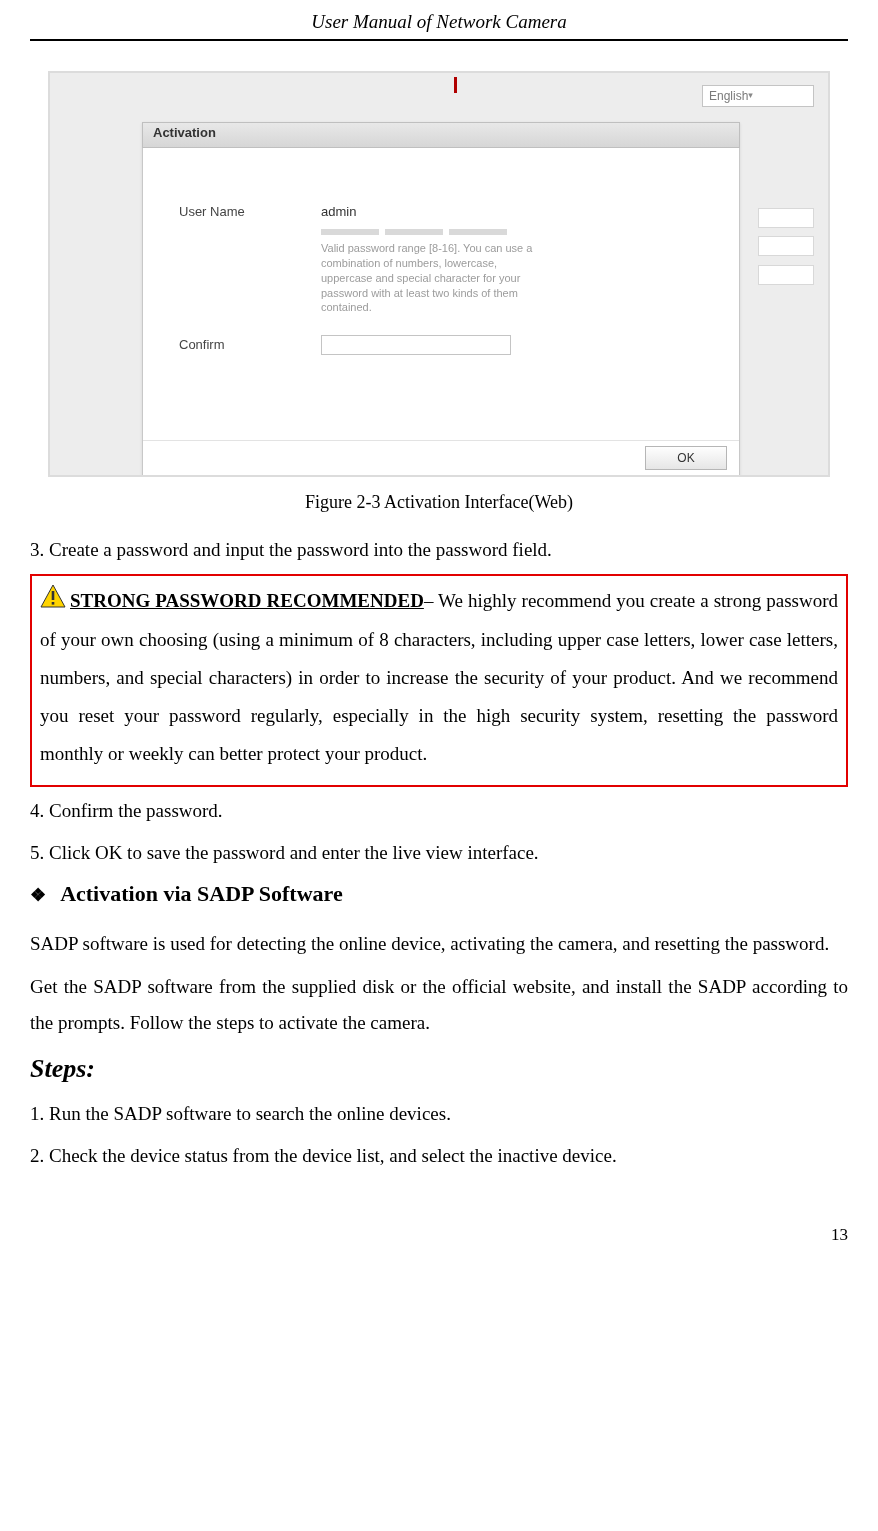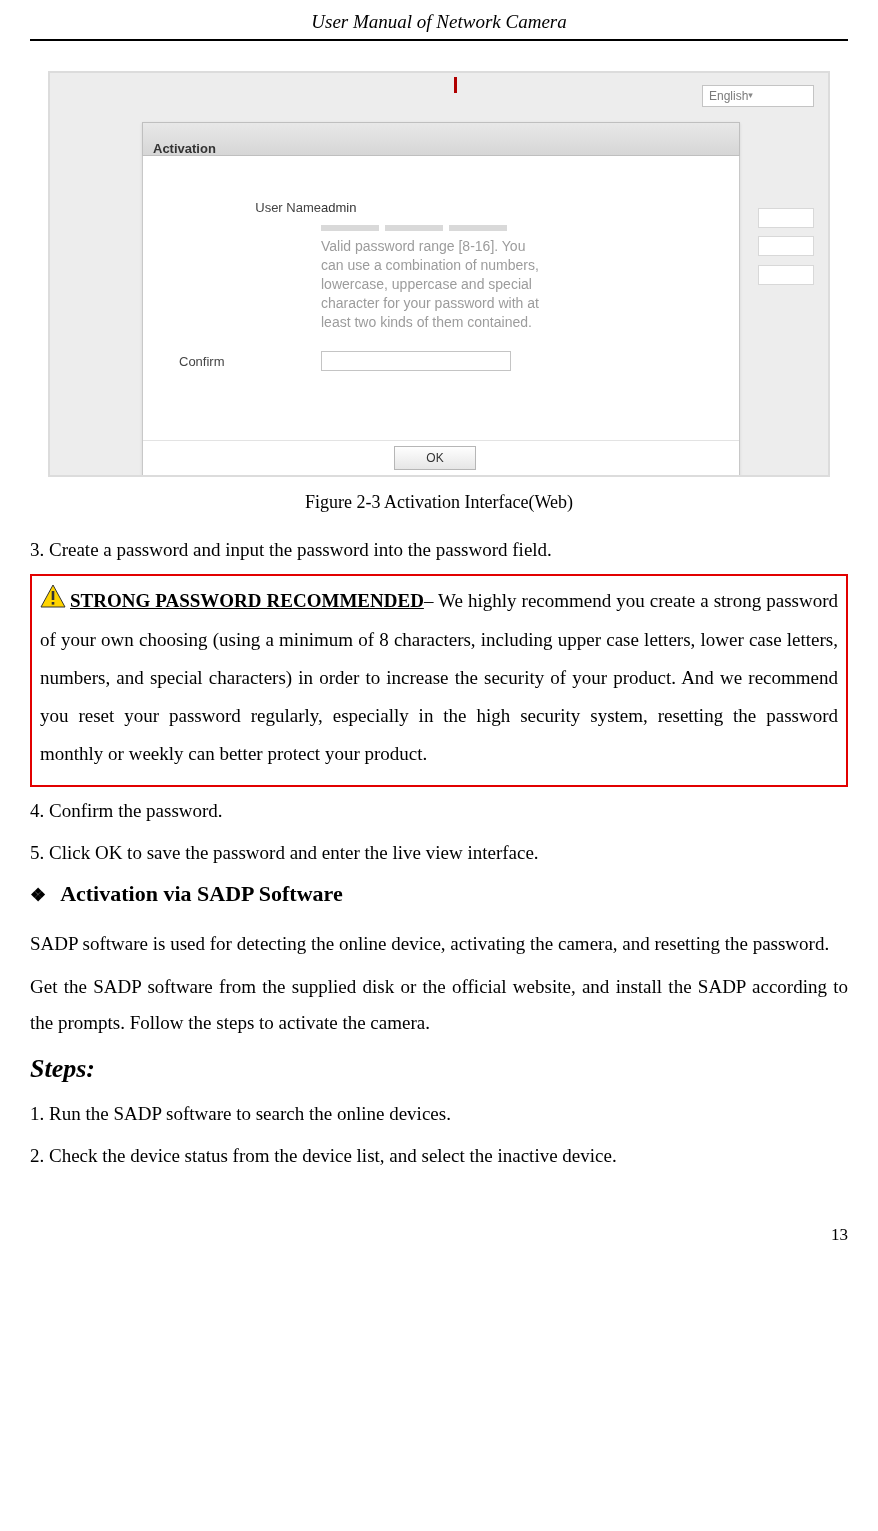--- a/index.html
+++ b/index.html
@@ -80,71 +80,71 @@
       border-top: none;
       box-shadow: 0 0 3px rgba(0,0,0,0.1);
     }
     .ui-dialog-header {
       height: 26px;
       background: linear-gradient(to bottom, #e8e8e8, #d6d6d6);
       border: 1px solid #bfbfbf;
       font-size: 13px;
       color: #333;
       font-weight: bold;
-      padding: 16px 10px;
+      padding: 0 10px;
       margin: -1px -1px 0 -1px;
     }
     .ui-row {
       display: flex;
       padding: 0 36px;
       font-size: 13px;
       color: #444;
     }
     .ui-label {
       width: 142px;
       flex-shrink: 0;
     }
     .ui-value { color: #333; }
     .ui-input {
       width: 190px;
       height: 20px;
       border: 1px solid #c4c4c4;
       background: #fff;
     }
-    .ui-row-un { margin-top: 42px; text-align: right; }
+    .ui-row-un { margin-top: 54px; }
     .ui-row-pw { margin-top: 18px; align-items: center; }
     .ui-row-cf { margin-top: 20px; align-items: center; }
     .ui-strength {
       margin-top: 8px;
       padding-left: 178px;
       display: flex;
       gap: 6px;
     }
     .ui-seg {
       width: 58px;
       height: 6px;
       background: #d9d9d9;
     }
     .ui-hint {
       margin-top: 6px;
       padding: 0 36px 0 178px;
-      font-size: 14px;
+      font-size: 11px;
       color: #9c9c9c;
       line-height: 1.35;
       width: 438px;
     }
     .ui-footer {
       position: absolute;
       bottom: 0;
       left: 0;
       right: 0;
       height: 36px;
       border-top: 1px solid #e3e3e3;
       display: flex;
-      justify-content: center;
+      justify-content: flex-end;
       align-items: center;
       padding-right: 12px;
     }
     .ui-ok {
       width: 82px;
       height: 24px;
       background: linear-gradient(to bottom, #fefefe, #e6e6e6);
       border: 1px solid #b6b6b6;
       font-size: 12px;
       color: #333;

